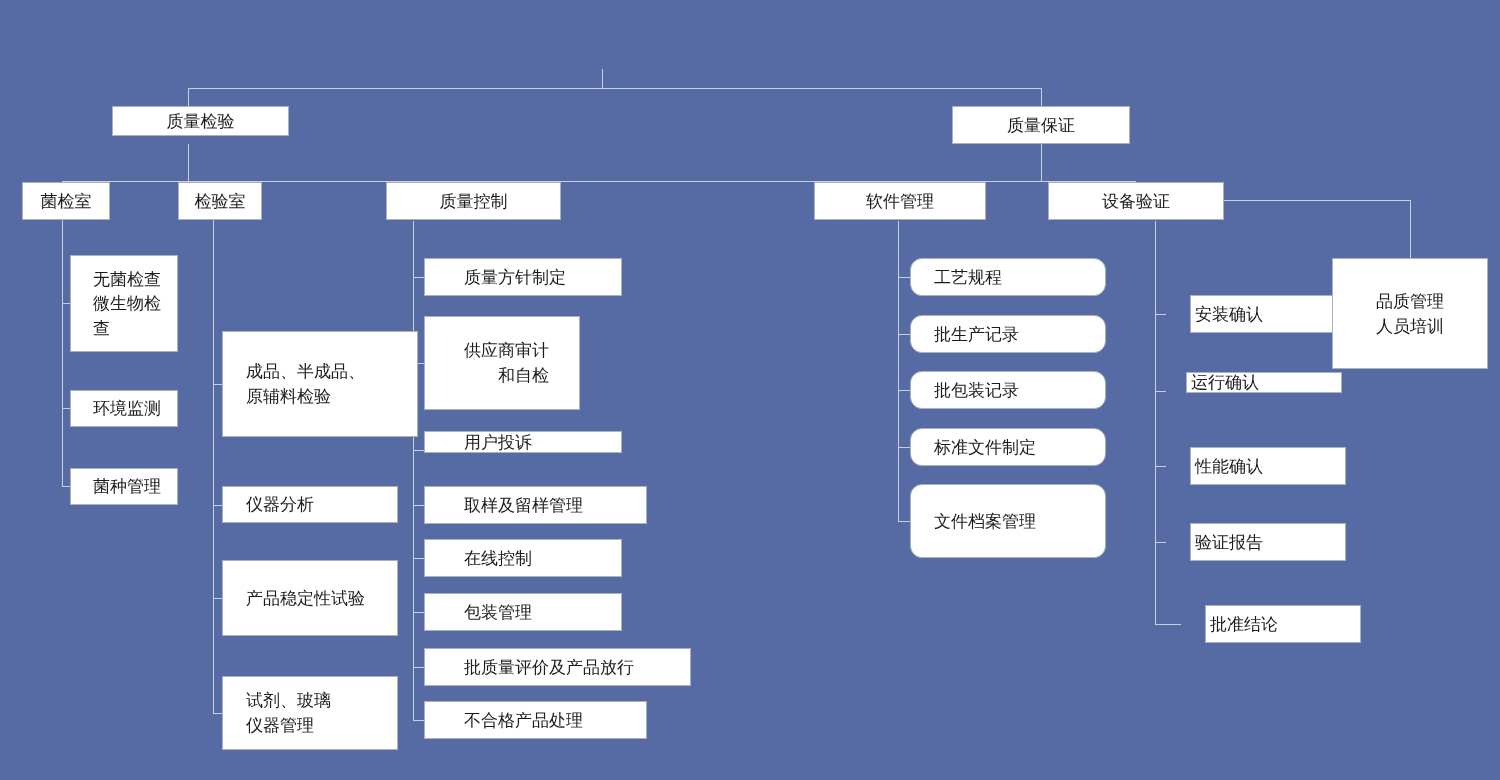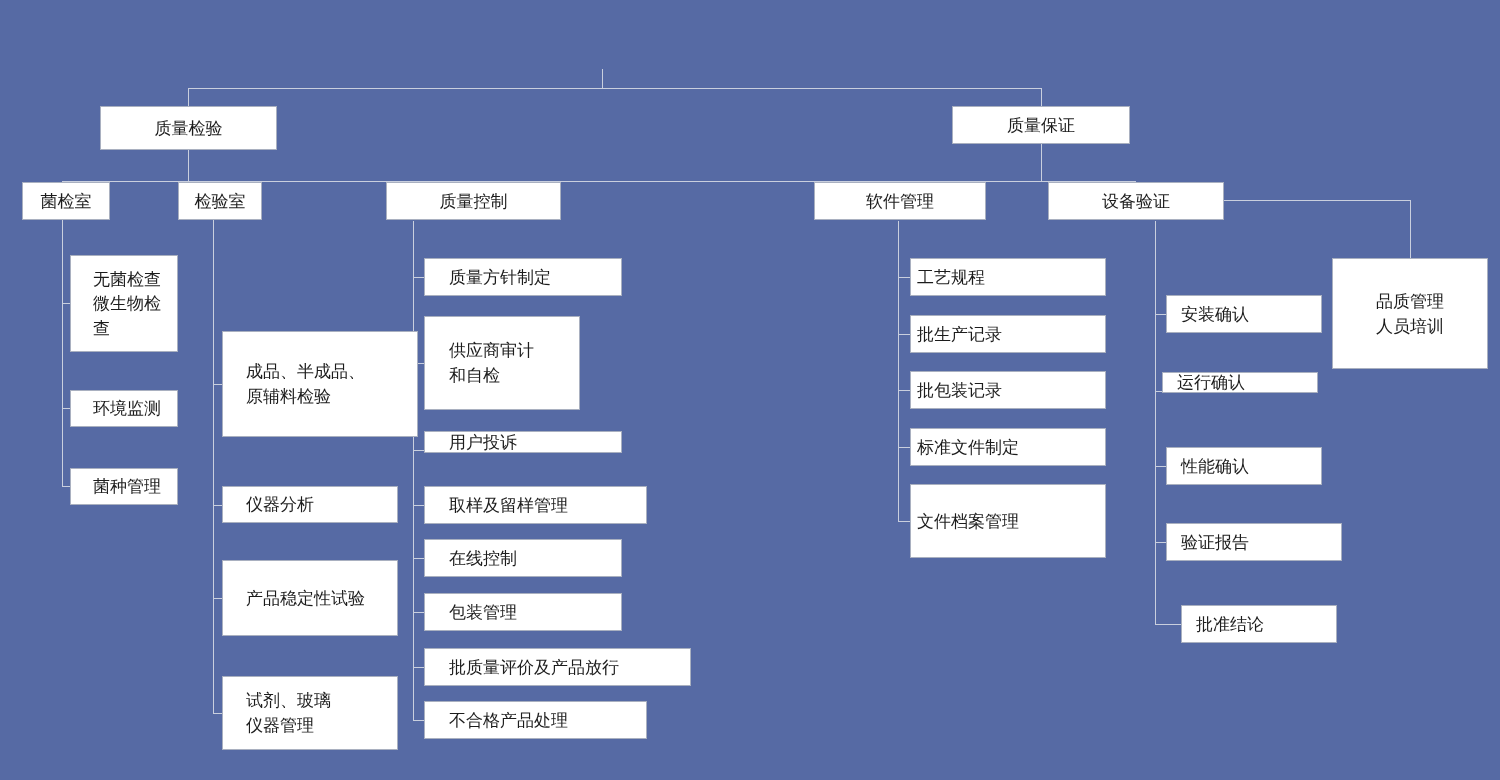--- a/index.html
+++ b/index.html
@@ -12,22 +12,22 @@
     overflow:hidden;
   }
   #canvas{position:relative;width:1500px;height:780px;background:var(--bg);}
   .node{
     position:absolute;box-sizing:border-box;background:var(--box);
     border:1px solid var(--border);color:var(--text);
     font-size:17px;line-height:1.45;display:flex;align-items:center;
     white-space:pre-line;
   }
   .c{justify-content:center;text-align:center;}
-  .p14{padding-left:14px;} .p18{padding-left:6px;} .p22{padding-left:22px;}
-  .p23{padding-left:23px;} .p24{padding-left:24px;}
+  .p14{padding-left:4px;margin-left:24px;} .p18{padding-left:23px;border-radius:12px;} .p22{padding-left:22px;}
+  .p23{padding-left:23px;} .p24{padding-left:39px;text-align:right;}
   .v,.h{position:absolute;background:var(--line);display:block;}
   .v{width:1px;} .h{height:1px;}
 </style>
 </head>
 <body>
 
 <div id="canvas">
 
   <i class="v" style="left:602px;top:69px;height:19px"></i>
   <i class="h" style="left:188px;top:88px;width:854px"></i>
@@ -69,21 +69,21 @@
   <i class="h" style="left:898px;top:521px;width:12px"></i>
 
   <i class="v" style="left:1155px;top:221px;height:403px"></i>
   <i class="h" style="left:1155px;top:314px;width:11px"></i>
   <i class="h" style="left:1155px;top:391px;width:11px"></i>
   <i class="h" style="left:1155px;top:466px;width:11px"></i>
   <i class="h" style="left:1155px;top:542px;width:11px"></i>
   <i class="h" style="left:1155px;top:624px;width:26px"></i>
 
 
-  <div class="node c" style="left:100px;top:106px;width:177px;height:44px">质量检验</div>
+  <div class="node c" style="left:112px;top:106px;width:177px;height:30px">质量检验</div>
   <div class="node c" style="left:952px;top:106px;width:178px;height:38px">质量保证</div>
 
   <div class="node c" style="left:22px;top:182px;width:88px;height:38px">菌检室</div>
   <div class="node c" style="left:178px;top:182px;width:84px;height:38px">检验室</div>
   <div class="node c" style="left:386px;top:182px;width:175px;height:38px">质量控制</div>
   <div class="node c" style="left:814px;top:182px;width:172px;height:38px">软件管理</div>
   <div class="node c" style="left:1048px;top:182px;width:176px;height:38px">设备验证</div>
 
   <div class="node p22" style="left:70px;top:255px;width:108px;height:97px">无菌检查
 微生物检查</div>
@@ -109,19 +109,19 @@
 
   <div class="node p18" style="left:910px;top:258px;width:196px;height:38px">工艺规程</div>
   <div class="node p18" style="left:910px;top:371px;width:196px;height:38px">批包装记录</div>
   <div class="node p18" style="left:910px;top:315px;width:196px;height:38px">批生产记录</div>
   <div class="node p18" style="left:910px;top:428px;width:196px;height:38px">标准文件制定</div>
   <div class="node p18" style="left:910px;top:484px;width:196px;height:74px">文件档案管理</div>
 
   <div class="node p14" style="left:1166px;top:295px;width:156px;height:38px">安装确认</div>
   <div class="node p14" style="left:1162px;top:372px;width:156px;height:21px">运行确认</div>
   <div class="node p14" style="left:1166px;top:447px;width:156px;height:38px">性能确认</div>
-  <div class="node p14" style="left:1166px;top:523px;width:176px;height:38px">验证报告</div>
+  <div class="node p14" style="left:1166px;top:523px;width:156px;height:38px">验证报告</div>
   <div class="node p14" style="left:1181px;top:605px;width:156px;height:38px">批准结论</div>
 
   <div class="node c" style="left:1332px;top:258px;width:156px;height:111px">品质管理
 人员培训</div>
 
 </div>
 
 </body></html>

